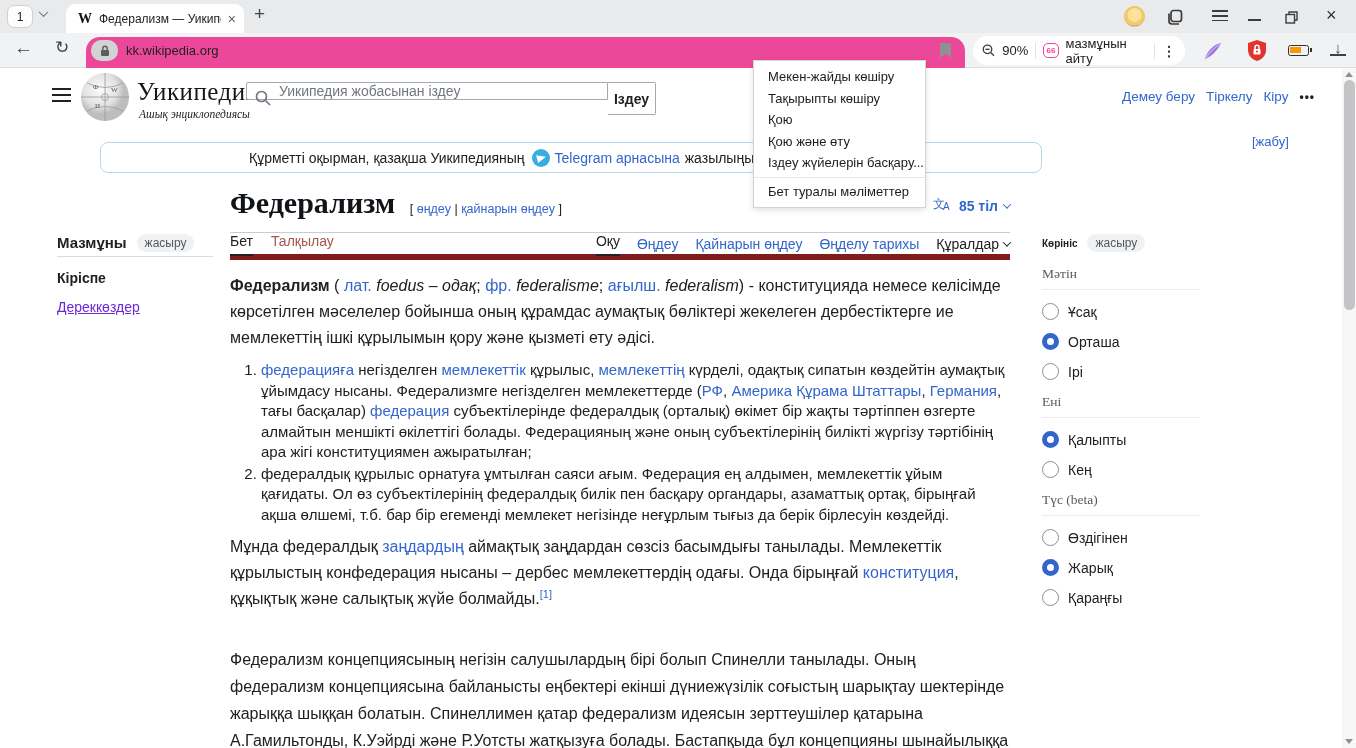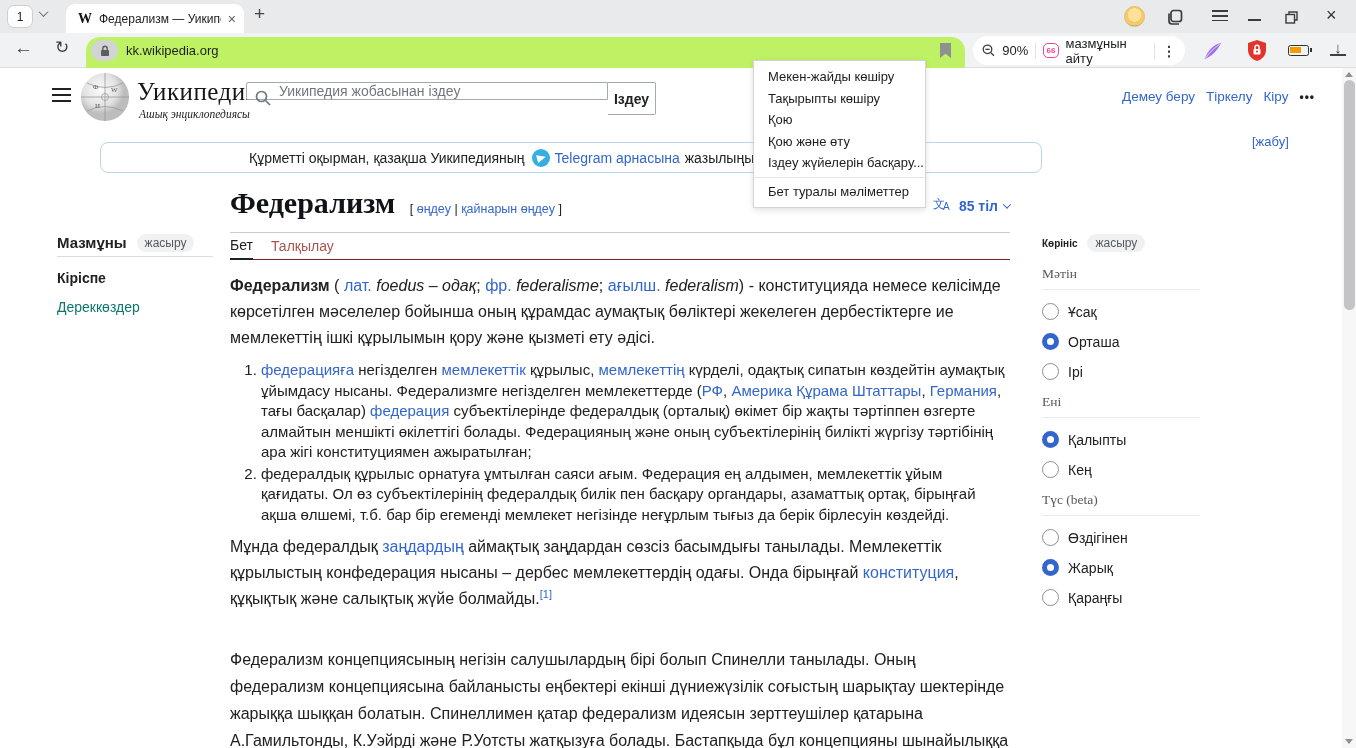--- a/index.html
+++ b/index.html
@@ -20,21 +20,21 @@
   #tabs-panel-icon { position:absolute; left:1166px; top:8px; }
   #menu-icon { position:absolute; left:1212px; top:10px; width:16px; height:12px; }
   #menu-icon i { display:block; height:1.8px; background:#3c3c3c; margin-bottom:3px; }
   #min-btn { position:absolute; left:1248px; top:19px; width:13px; height:2px; background:#3c3c3c; }
   #max-btn { position:absolute; left:1285px; top:10px; }
   #close-btn { position:absolute; left:1326px; top:5px; font-size:18px; color:#2f2f2f; }
 
   #toolbar { position:absolute; left:0; top:33px; width:1356px; height:35px; background:#f1f2f3; border-bottom:1px solid #dcdddd; }
   #back-btn { position:absolute; left:14px; top:4px; font-size:19px; color:#3f3f3f; }
   #reload-btn { position:absolute; left:55px; top:4px; font-size:17px; color:#3f3f3f; }
-  #addressbar { position:absolute; left:86px; top:4px; width:879px; height:43px; background:#bef264; border-radius:14px; }
+  #addressbar { position:absolute; left:86px; top:4px; width:879px; height:43px; background:#ec4899; border-radius:14px; }
   #lock-badge { position:absolute; left:5px; top:3px; width:27px; height:21px; background:#d2d3d5; border-radius:10px; display:flex; align-items:center; justify-content:center; }
   #url-text { position:absolute; left:40px; top:6px; font-size:13px; color:#1f1f1f; }
   #center-title { position:absolute; left:0; top:6px; width:100%; text-align:center; font-size:13px; color:#202122; }
   #bookmark-flag { position:absolute; right:14px; top:6px; width:11px; height:15px; background:#8f9092; clip-path:polygon(0 0,100% 0,100% 100%,50% 72%,0 100%); }
   #zoom-pill { position:absolute; left:973px; top:3px; width:212px; height:29px; background:#fff; border-radius:15px; display:flex; align-items:center; padding:0 9px; gap:7px; font-size:13px; color:#202122; }
   .vdiv { width:1px; height:16px; background:#e3e3e3; }
   #readaloud-icon { width:17px; height:15px; border:1.7px solid #f4439a; border-radius:5px; color:#f4439a; font-size:8px; font-weight:bold; display:flex; align-items:center; justify-content:center; letter-spacing:0; }
   #pill-more { color:#3f3f3f; font-size:14px; font-weight:bold; }
   #battery-icon { position:absolute; left:1288px; top:12px; width:21px; height:11px; border:1.6px solid #2f2f2f; border-radius:2.5px; }
   #battery-icon .fill { position:absolute; left:1px; top:1px; width:11px; height:6px; background:#f59a00; }
@@ -72,36 +72,36 @@
 
   #content { position:absolute; left:230px; top:118px; width:780px; }
   #article-title { font-family:"Liberation Serif", serif; font-size:30px; color:#101418; display:inline; }
   #title-edit { font-size:12.5px; color:#202122; margin-left:10px; }
   #lang-sel { position:absolute; right:0; top:12px; color:#36c; font-size:14px; display:flex; align-items:center; gap:6px; }
   #lang-count { font-weight:bold; }
   #translate-icon { position:relative; font-size:12px; width:20px; height:16px; }
   #translate-icon .zh { position:absolute; left:0; top:-2px; }
   #translate-icon .la { position:absolute; left:10px; top:3px; font-size:10px; }
   #title-rule { margin-top:12px; border-top:1px solid #c8ccd1; }
-  #page-tabs { display:flex; align-items:flex-end; height:27px; border-bottom:1px solid #7f1d1d; font-size:14px; }
+  #page-tabs { display:flex; align-items:flex-start; height:27px; border-bottom:6px solid #7f1d1d; font-size:14px; }
   .ptab { margin-right:18px; padding-bottom:5px; }
   .ptab.active { color:#202122; border-bottom:2px solid #202122; margin-bottom:-1px; }
   .redlink { color:#a85550; }
   #tabs-right { margin-left:auto; display:flex; gap:17px; align-items:center; }
   #tools-tab { color:#202122; display:flex; align-items:center; gap:5px; }
   #tools-tab .chev, #lang-sel .chev { width:6px; height:6px; }
 
   
   #toc { position:absolute; left:57px; top:166px; width:156px; font-size:14px; }
   #toc-head { display:flex; align-items:flex-start; gap:10px; padding-bottom:4px; border-bottom:1px solid #dadde0; }
   #toc-title { font-weight:bold; font-size:15px; color:#202122; }
   .hide-pill { background:#f0f1f3; border-radius:9px; font-size:12px; color:#54595d; padding:2px 8px; }
   #toc .item { margin-top:13px; }
   #toc .item.b { font-weight:bold; color:#202122; }
-  #toc .item.l { color:#0f766e; }
+  #toc .item.l { color:#6d28d9;text-decoration:underline; }
 
   
   #appearance { position:absolute; left:1042px; top:166px; width:158px; }
   #app-head { display:flex; align-items:center; gap:10px; }
   #app-title { font-weight:bold; font-size:10px; color:#202122; }
   .app-group-label { margin-top:14px; padding-bottom:7px; border-bottom:1px solid #eaecf0; color:#54595d; font-size:13.5px;font-family:Liberation Serif, serif; }
   .opt { display:flex; align-items:center; gap:9px; margin-top:13px; font-size:14px; color:#202122; }
   .radio { width:17px; height:17px; border:1.4px solid #8a8f94; border-radius:50%; background:#fff; flex:none; }
   .radio.on { border:5.5px solid #36c; }
 
@@ -268,20 +268,30 @@
           <span class="la">A</span>
         </span>
       <span id="lang-count">85 тіл</span>
       <span class="chev"></span>
     </div>
     <div id="title-rule"></div>
 
     <div id="page-tabs">
       <span class="ptab active">Бет</span>
       <span class="ptab redlink">Талқылау</span>
+      <div id="tabs-right">
+        <span class="ptab active" style="margin-right:0">Оқу</span>
+        <span class="blue">Өңдеу</span>
+        <span class="blue">Қайнарын өңдеу</span>
+        <span class="blue">Өңделу тарихы</span>
+        <span id="tools-tab">
+            <span>Құралдар</span>
+            <span class="chev"></span>
+          </span>
+      </div>
     </div>
 
     <div id="article">
       <p><span class="seg-b">Федерализм</span><span> ( </span><span class="seg-l">лат.</span><span> </span><span class="seg-i">foedus</span><span> – </span><span class="seg-i">одақ</span><span>; </span><span class="seg-l">фр.</span><span> </span><span class="seg-i">federalisme</span><span>; </span><span class="seg-l">ағылш.</span><span> </span><span class="seg-i">federalism</span><span>) - конституцияда немесе келісімде көрсетілген мәселелер бойынша оның құрамдас аумақтық бөліктері жекелеген дербестіктерге ие мемлекеттің ішкі құрылымын қору және қызметі ету әдісі.</span></p>
       <ol>
         <li><span class="seg-l">федерацияға</span><span> негізделген </span><span class="seg-l">мемлекеттік</span><span> құрылыс, </span><span class="seg-l">мемлекеттің</span><span> күрделі, одақтық сипатын көздейтін аумақтық ұйымдасу нысаны. Федерализмге негізделген мемлекеттерде (</span><span class="seg-l">РФ</span><span>, </span><span class="seg-l">Америка Құрама Штаттары</span><span>, </span><span class="seg-l">Германия</span><span>, тағы басқалар) </span><span class="seg-l">федерация</span><span> субъектілерінде федералдық (орталық) өкімет бір жақты тәртіппен өзгерте алмайтын меншікті өкілеттігі болады. Федерацияның және оның субъектілерінің билікті жүргізу тәртібінің ара жігі конституциямен ажыратылған;</span></li>
         <li><span>федералдық құрылыс орнатуға ұмтылған саяси ағым. Федерация ең алдымен, мемлекеттік ұйым қағидаты. Ол өз субъектілерінің федералдық билік пен басқару органдары, азаматтық ортақ, бірыңғай ақша өлшемі, т.б. бар бір егеменді мемлекет негізінде неғұрлым тығыз да берік бірлесуін көздейді.</span></li>
       </ol>
       <p class="p2"><span>Мұнда федералдық </span><span class="seg-l">заңдардың</span><span> аймақтық заңдардан сөзсіз басымдығы танылады. Мемлекеттік құрылыстың конфедерация нысаны – дербес мемлекеттердің одағы. Онда бірыңғай </span><span class="seg-l">конституция</span><span>, құқықтық және салықтық жүйе болмайды.</span><span class="seg-sup">[1]</span></p>
       <p class="p3"><span>Федерализм концепциясының негізін салушылардың бірі болып Спинелли танылады. Оның федерализм концепциясына байланысты еңбектері екінші дүниежүзілік соғыстың шарықтау шектерінде жарыққа шыққан болатын. Спинеллимен қатар федерализм идеясын зерттеушілер қатарына А.Гамильтонды, К.Уэйрді және Р.Уотсты жатқызуға болады. Бастапқыда бұл концепцияны шынайылыққа келмейді деп сынаған. Кейін Батыс Еуропада алғашқы интеграциялық үдерістер дами бастаған соң, федерализм концепциясы тереңдей зерттелді. Федерализм теориясының басты объектісі – саяси институттар. Ол саяси институттар экономикалық және әлеуметтік саладағы интеграцияның бастау алатын ошағы деп саналды. Шартты түрде федерализм концепциясын келесідей сипаттауға болады: орталықтандырылған жүйеден келісім негізінде бас тарту. Мемлекеттердің федералистік модель бойынша халықаралық интеграциясы федеративтік принципке негізделген</span></p>

